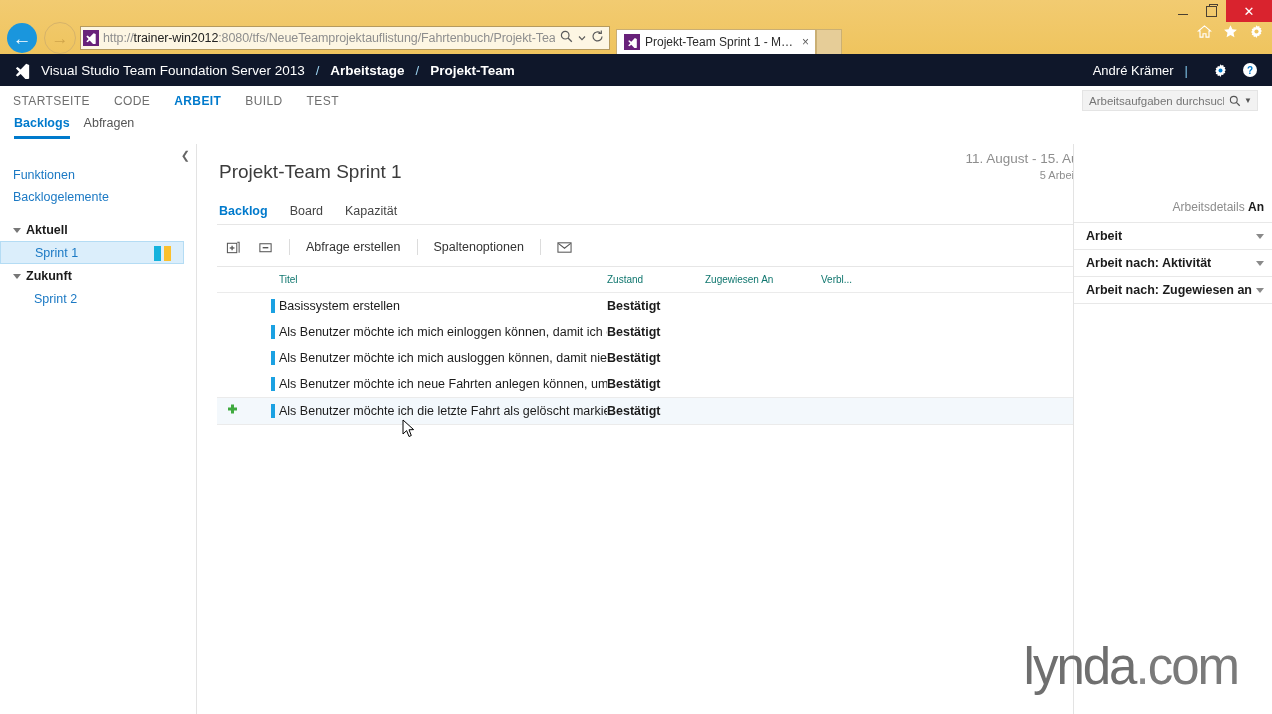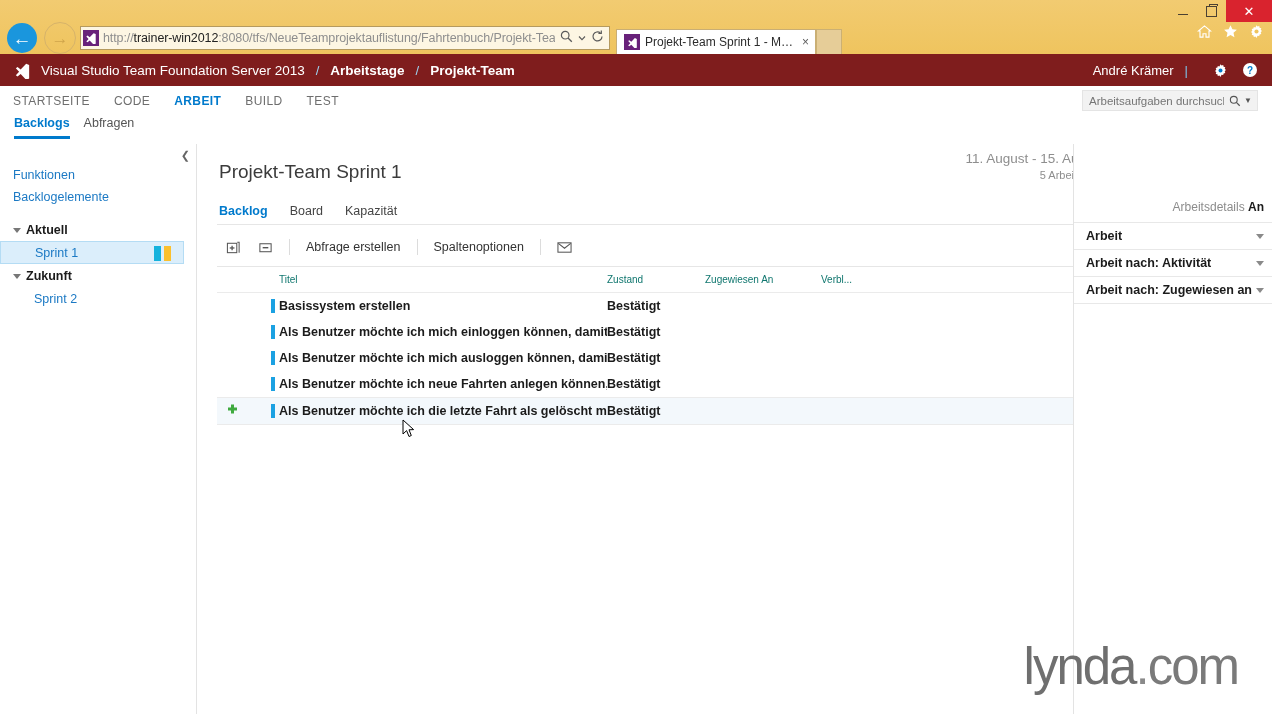--- a/index.html
+++ b/index.html
@@ -87,21 +87,21 @@
   .ie-right-icons {
     position: absolute; right: 8px; top: 24px;
     display: flex; align-items: center; gap: 11px;
     color: #ffffff; font-size: 15px;
   }
   .ie-right-icons svg { display:block; }
 
   
   .tfs-header {
     position: absolute; left: 0; top: 54px; width: 1272px; height: 32px;
-    background: #7f1d1d;
+    background: #0f172a;
     display: flex; align-items: center;
   }
   .vs-logo { margin-left: 14px; margin-right: 10px; display:flex; }
   .tfs-title { font-size: 13.5px; color: #ffffff; }
   .tfs-sep { color: #9ed4f2; margin: 0 11px; font-size: 13px; }
   .tfs-crumb { font-size: 13.5px; color: #ffffff; font-weight: bold; }
   .tfs-right { margin-left: auto; display: flex; align-items: center; padding-right: 14px; }
   .tfs-user { font-size: 13px; color: #ffffff; }
   .tfs-vbar { color: #7ec3e8; margin: 0 11px; font-size: 13px; }
   .tfs-icon { color:#ffffff; margin-left: 14px; display:flex; align-items:center; }
@@ -199,21 +199,21 @@
   .tb-text { font-size: 12.5px; color: #333; padding: 0 8px; }
 
   
   .tbl { position: absolute; left: 20px; top: 122px; width: 856px; }
   .tbl-head { height: 26px; display: flex; align-items: center; border-bottom: 1px solid #ebebeb; }
   .th { font-size: 10px; color: #0f766e; }
   .tbl-row { height: 26px; display: flex; align-items: center; position: relative; }
   .tbl-row.hl { background: #f3f8fc; border-top: 1px solid #ebebeb; border-bottom: 1px solid #ebebeb; }
   .row-plus { position: absolute; left: 8px; top: 5px; width: 16px; height: 16px; }
   .colorbar { width: 4px; height: 14px; background: #1ba1e2; }
-  .cell-title { font-size: 12.5px; color: #1b1b1b; font-weight: bold; white-space: nowrap; overflow: hidden; }
+  .cell-title { font-size: 12.5px; color: #1b1b1b; font-weight: normal; white-space: nowrap; overflow: hidden; }
   .cell-state { font-size: 12.5px; color: #1b1b1b; font-weight: bold; }
 
   
   .details {
     position: absolute; left: 1073px; top: 144px; width: 199px; height: 570px;
     background: #ffffff; border-left: 1px solid #e3e3e3;
   }
   .det-head { font-size: 12px; color: #8c8c8c; text-align: right; padding: 56px 9px 8px 0; }
   .det-head b { color: #1b1b1b; font-weight: bold; }
   .det-item {

